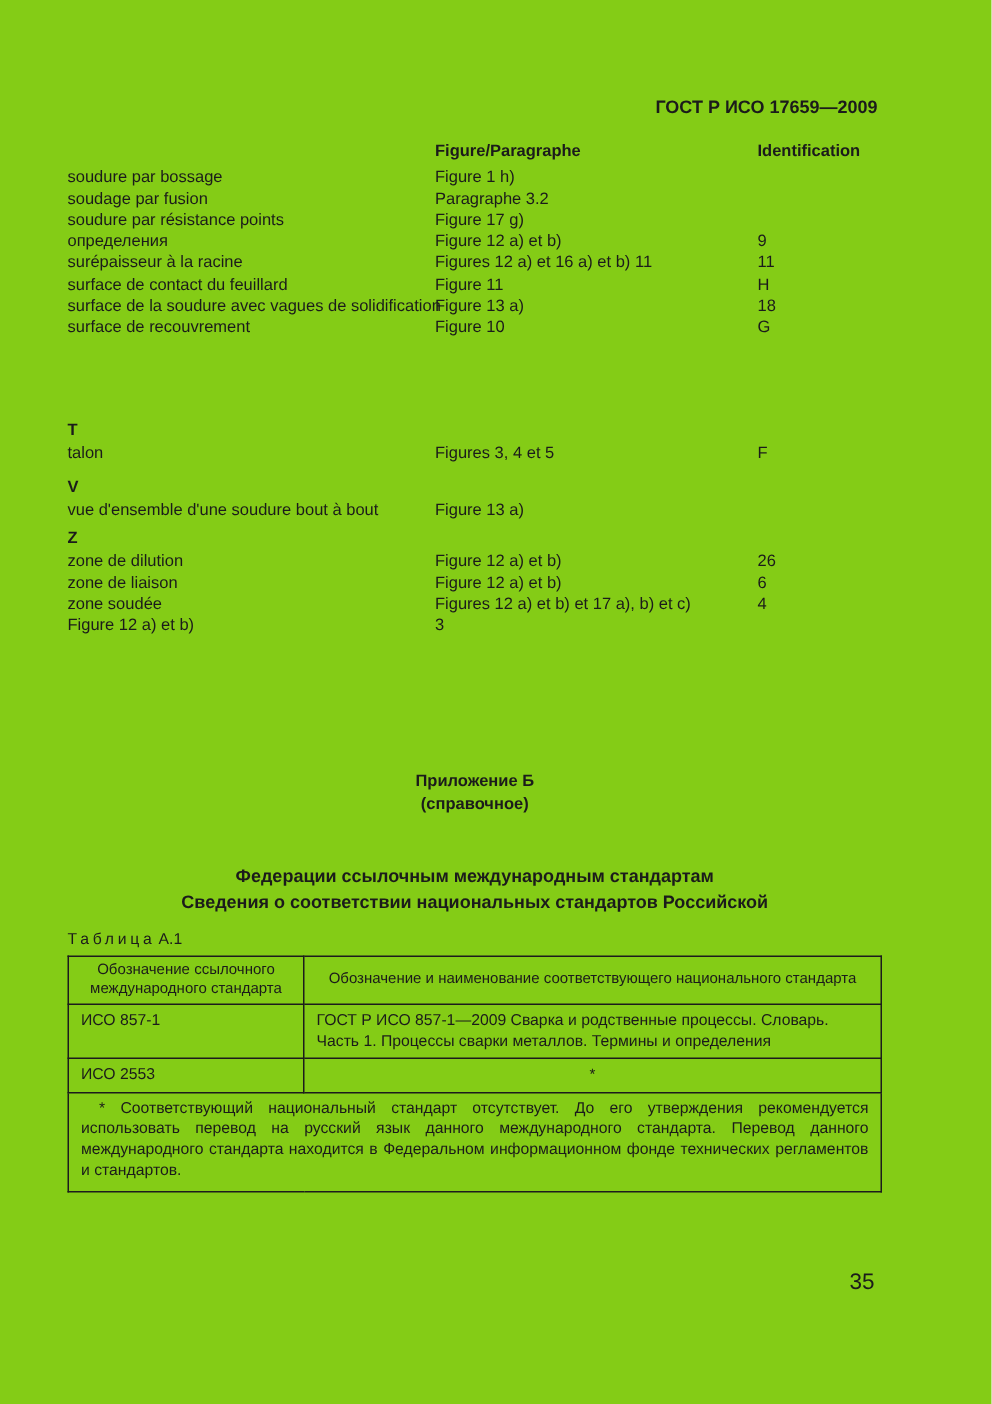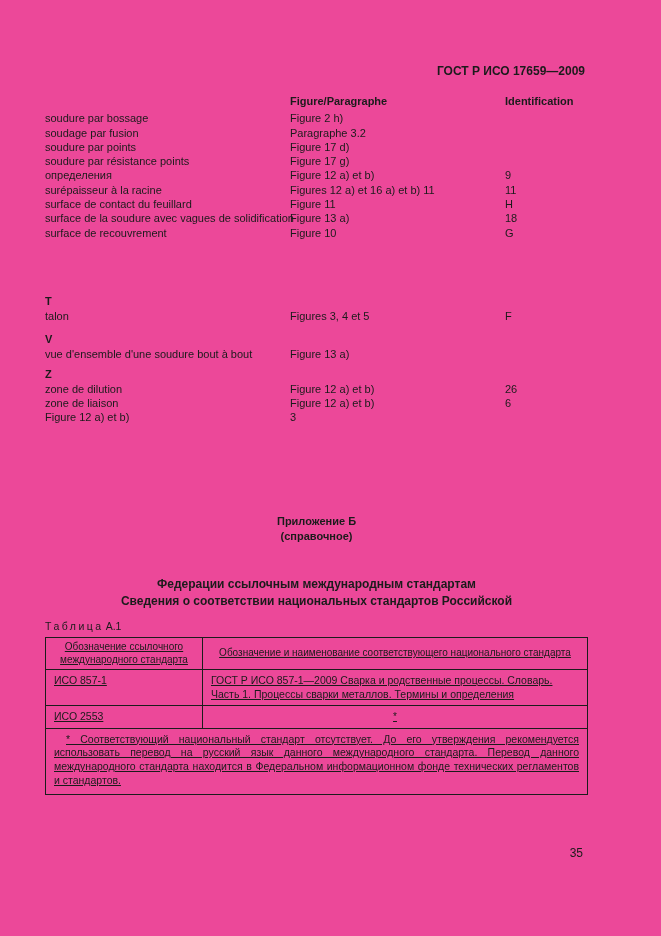--- a/index.html
+++ b/index.html
@@ -1,20 +1,20 @@
 <!DOCTYPE html>
 <html><head>
 <meta charset="utf-8">
 <style>
   * { margin:0; padding:0; box-sizing:border-box; }
   html,body { background:#ffffff; }
   body { font-family:"Liberation Sans", sans-serif; color:#1b1b1b; }
   .page {
     position:relative; width:661px; height:936px;
-    background:#ec4899; overflow:hidden;
+    background:#84cc16; overflow:hidden;
   }
   .doc-header {
     position:absolute; top:64px; right:76px;
     font-size:12px; font-weight:bold; white-space:nowrap;
   }
   
   .glossary { position:absolute; top:94px; left:45px; width:543px; }
   .g-row {
     display:grid; grid-template-columns:245px 215px 1fr;
     font-size:11px; line-height:14.3px; min-height:14.3px;
@@ -35,68 +35,63 @@
   .main-heading {
     position:absolute; top:576px; left:45px; width:543px;
     text-align:center; font-weight:bold; font-size:12px; line-height:16.5px;
   }
   
   .table-label { position:absolute; top:620px; left:45px; font-size:10.5px; }
   .tl-word { letter-spacing:2.5px; }
   .tl-num { margin-left:2px; }
   table.std-table {
     position:absolute; top:637px; left:45px; width:543px;
-    border-collapse:collapse; table-layout:fixed;text-decoration:underline;
+    border-collapse:collapse; table-layout:fixed;
   }
   .std-table col.c1 { width:157px; }
   .std-table th, .std-table td { border:1.5px solid #1c1c1c; }
   .std-table th {
     font-size:10px; font-weight:normal; text-align:center;
     vertical-align:middle; height:32px; padding:2px 8px; line-height:12.5px;
   }
   .std-table td {
     font-size:10.5px; vertical-align:top; padding:4px 8px; line-height:13.5px;
   }
   .std-table tr.r1 td { height:34px; }
   .std-table tr.r2 td { height:18px; }
   .std-table td.center { text-align:center; font-size:10px; }
   .std-table td.footnote {
     text-indent:12px; text-align:justify; padding:4px 8px 6px 8px;
     line-height:13.8px;
   }
-  .page-number { position:absolute; top:846px; right:78px; font-size:12px; }
+  .page-number { position:absolute; top:846px; right:78px; font-size:15px; }
 </style>
 </head>
 <body>
 
 <div class="page">
 
   <div class="doc-header">ГОСТ Р ИСО 17659—2009</div>
 
   <div class="glossary">
 
     <div class="g-row g-head">
       <div class="g-term"></div>
       <div class="g-fig">Figure/Paragraphe</div>
       <div class="g-id">Identification</div>
     </div>
 
     <div class="g-row">
       <div class="g-term">soudure par bossage</div>
-      <div class="g-fig">Figure 2 h)</div>
+      <div class="g-fig">Figure 1 h)</div>
       <div class="g-id"></div>
     </div>
     <div class="g-row">
       <div class="g-term">soudage par fusion</div>
       <div class="g-fig">Paragraphe 3.2</div>
-      <div class="g-id"></div>
-    </div>
-    <div class="g-row">
-      <div class="g-term">soudure par points</div>
-      <div class="g-fig">Figure 17 d)</div>
       <div class="g-id"></div>
     </div>
     <div class="g-row">
       <div class="g-term">soudure par résistance points</div>
       <div class="g-fig">Figure 17 g)</div>
       <div class="g-id"></div>
     </div>
     <div class="g-row">
       <div class="g-term">определения</div>
       <div class="g-fig">Figure 12 a) et b)</div>
@@ -140,20 +135,25 @@
     <div class="g-letter gap-Z">Z</div>
     <div class="g-row">
       <div class="g-term">zone de dilution</div>
       <div class="g-fig">Figure 12 a) et b)</div>
       <div class="g-id">26</div>
     </div>
     <div class="g-row">
       <div class="g-term">zone de liaison</div>
       <div class="g-fig">Figure 12 a) et b)</div>
       <div class="g-id">6</div>
+    </div>
+    <div class="g-row">
+      <div class="g-term">zone soudée</div>
+      <div class="g-fig">Figures 12 a) et b) et 17 a), b) et c)</div>
+      <div class="g-id">4</div>
     </div>
     <div class="g-row">
       <div class="g-fig">Figure 12 a) et b)</div>
       <div class="g-id">3</div>
     </div>
 
   </div>
 
   <div class="annex">
     <div>Приложение Б</div>

